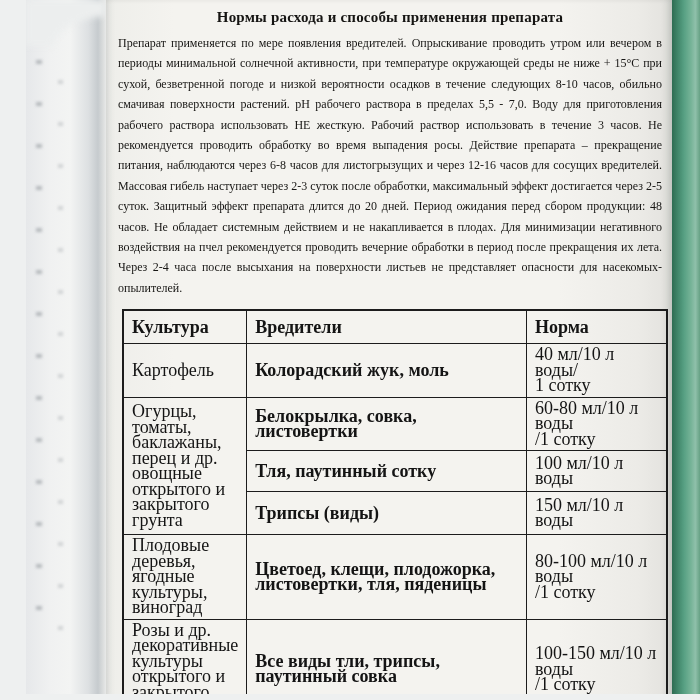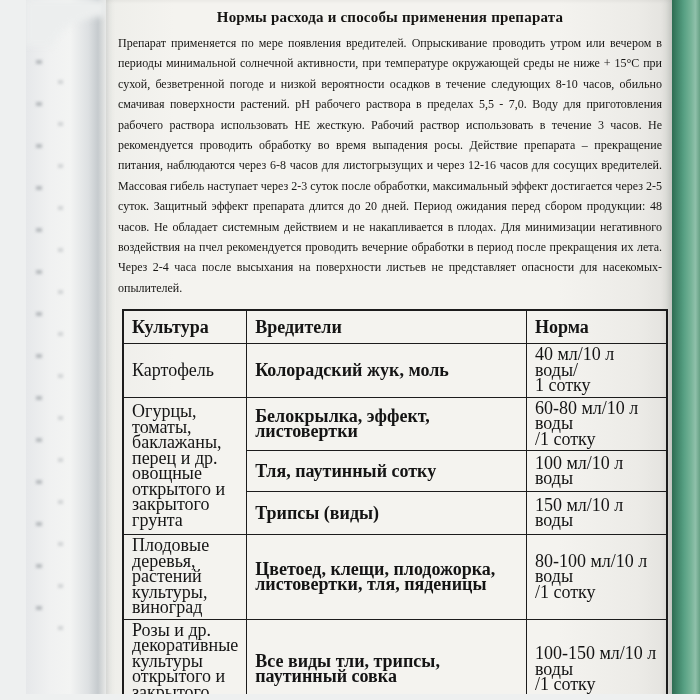--- a/index.html
+++ b/index.html
@@ -122,35 +122,35 @@
           <td class="culture">Картофель</td>
           <td class="pests">Колорадский жук, моль</td>
           <td class="rate">40 мл/10 л воды/
 1 сотку</td>
         </tr>
         <tr class="r-veg1">
           <td class="culture" rowspan="3">Огурцы, томаты,
 баклажаны, перец и др.
 овощные открытого и
 закрытого грунта</td>
-          <td class="pests">Белокрылка, эффект, листовертки</td>
+          <td class="pests">Белокрылка, совка, листовертки</td>
           <td class="rate">60-80 мл/10 л воды
 /1 сотку</td>
         </tr>
         <tr class="r-veg2">
           <td class="pests">Тля, паутинный сотку</td>
           <td class="rate">100 мл/10 л воды</td>
         </tr>
         <tr class="r-veg3">
           <td class="pests">Трипсы (виды)</td>
           <td class="rate">150 мл/10 л воды</td>
         </tr>
         <tr class="r-fruit">
           <td class="culture">Плодовые деревья,
-растений культуры,
+ягодные культуры,
 виноград</td>
           <td class="pests">Цветоед, клещи, плодожорка,
 листовертки, тля, пяденицы</td>
           <td class="rate">80-100 мл/10 л воды
 /1 сотку</td>
         </tr>
         <tr class="r-roses">
           <td class="culture">Розы и др.
 декоративные
 культуры открытого и

